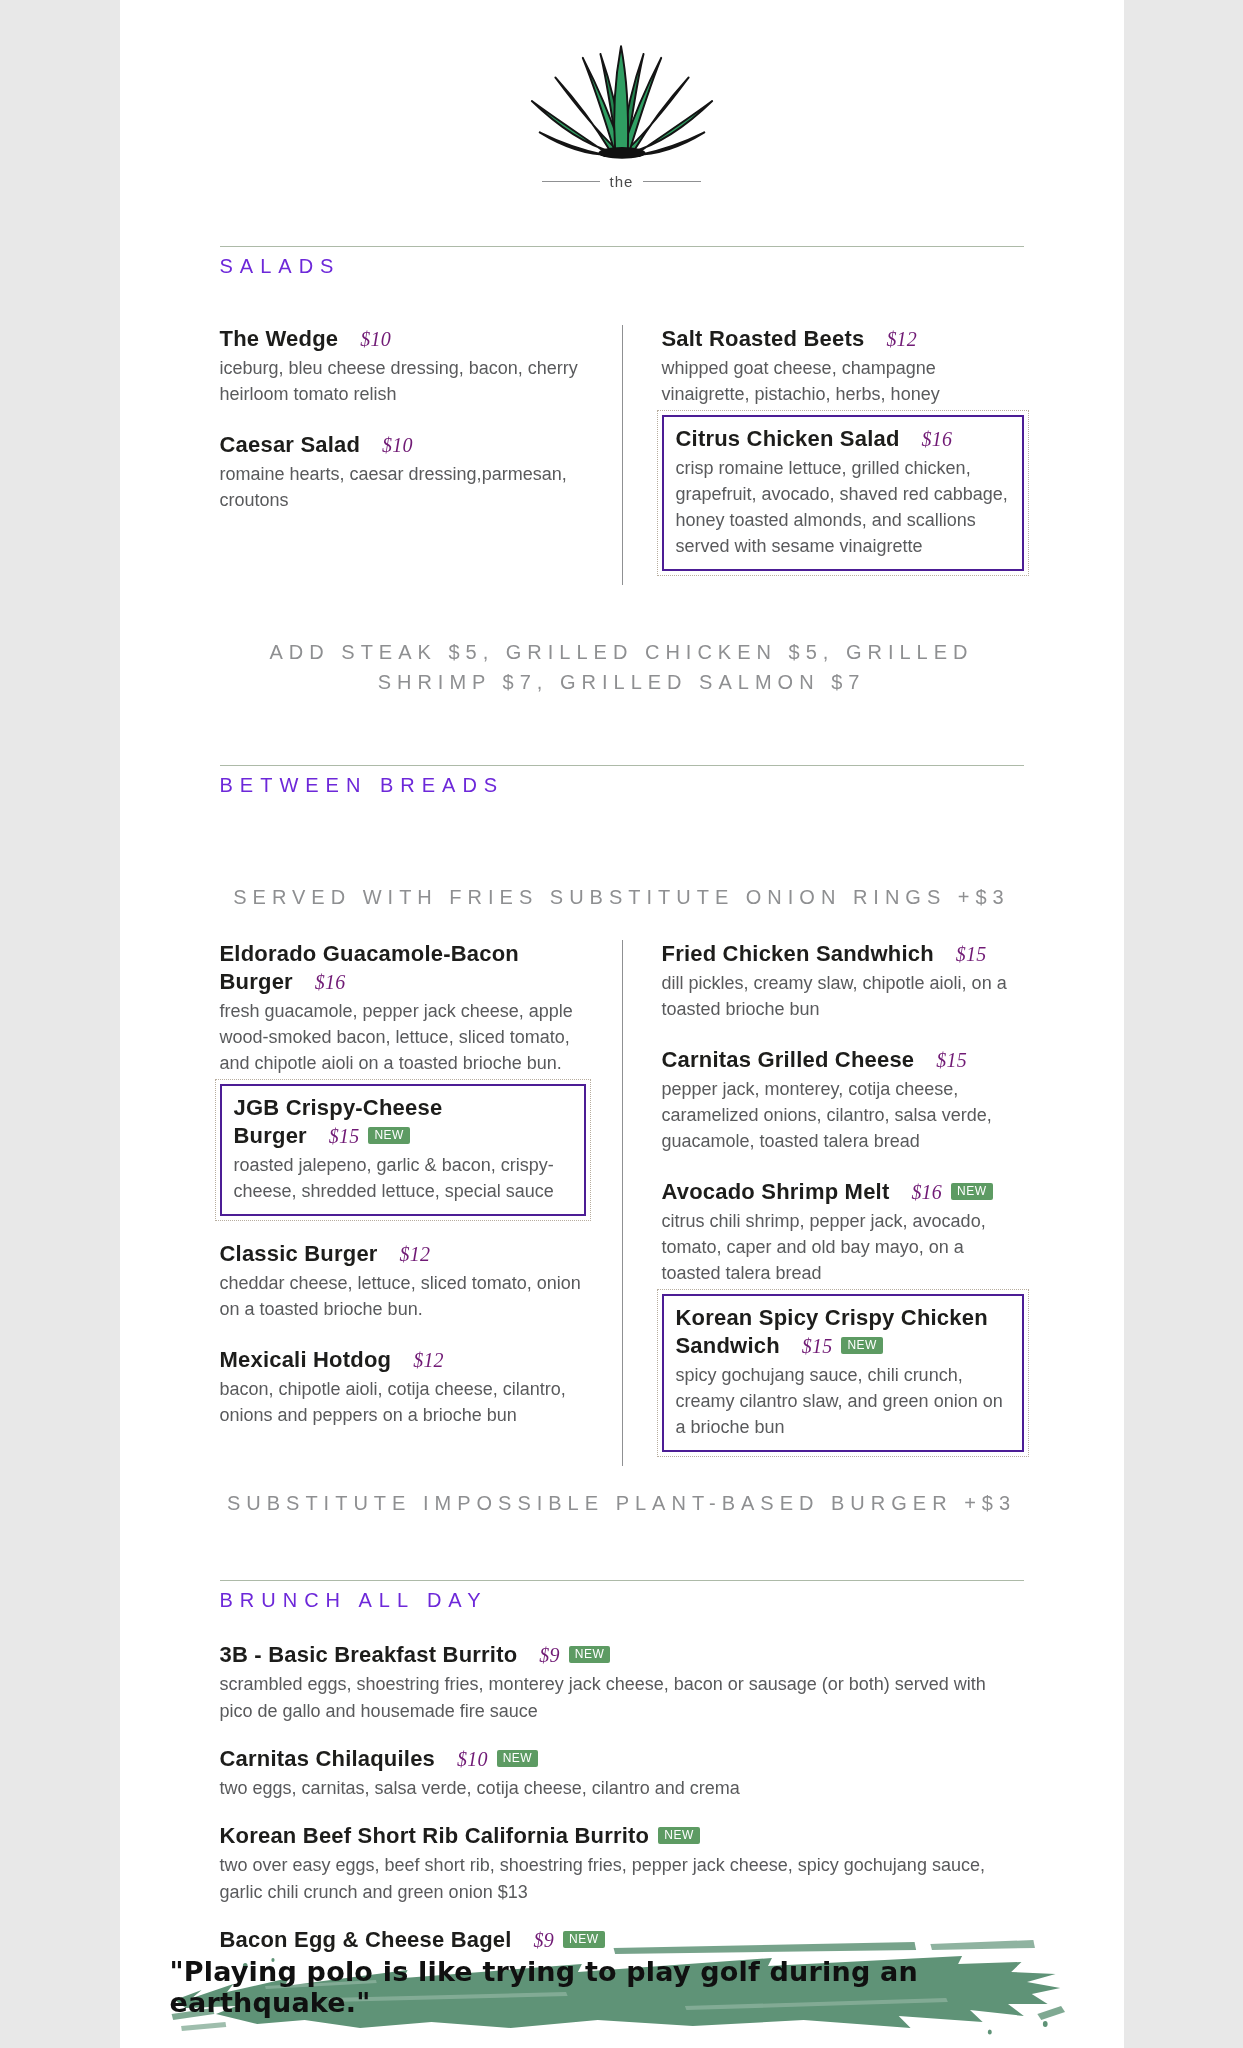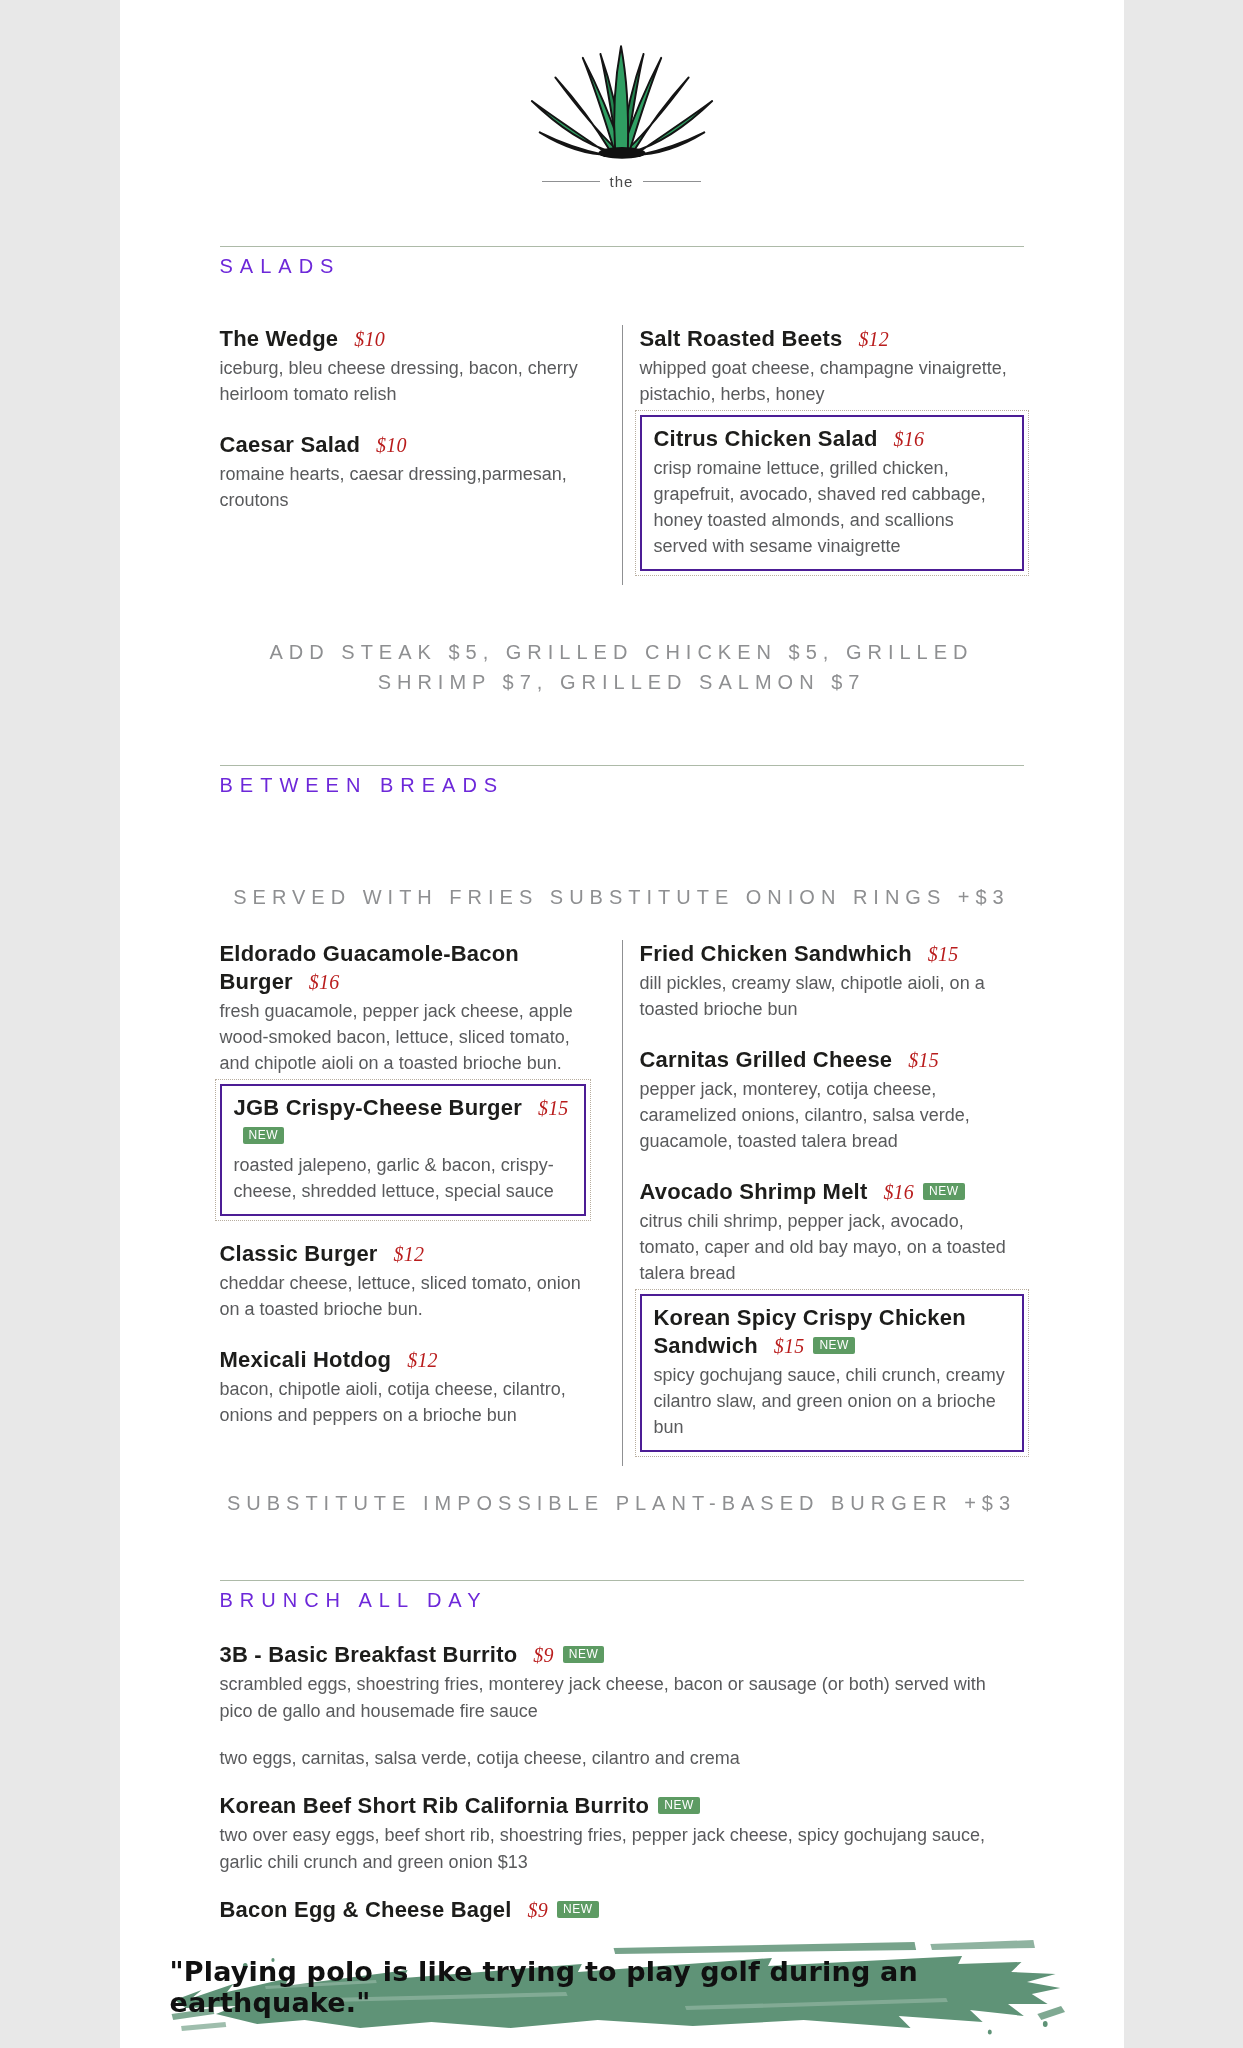--- a/index.html
+++ b/index.html
@@ -28,27 +28,27 @@
   #add-note { margin-top:52px; }
   #breads { margin-top:68px; }
   #breads .top-note { margin-top:84px; }
   #breads .two-col { margin-top:28px; }
   #breads .bottom-note { margin-top:22px; }
   #brunch { margin-top:62px; }
   #brunch .list { margin-top:28px; }
 
   .two-col { display:grid; grid-template-columns:1fr 1fr; }
   .col-left { padding-right:36px; }
-  .col-right { border-left:1px solid #8f9092; padding-left:17px; }
+  .col-right { border-left:1px solid #8f9092; padding-left:39px; }
 
   
   .item + .item { margin-top:24px; }
   #brunch .item + .item { margin-top:20px; }
   .item-title { margin:0; font-size:22px; line-height:28px; font-weight:bold; color:#1d1d1b; letter-spacing:.2px; }
-  .price { font-family:"Liberation Serif", serif; font-style:italic; font-weight:400; font-size:20px; margin-left:16px; color:#b91c1c; }
+  .price { font-family:"Liberation Serif", serif; font-style:italic; font-weight:400; font-size:20px; margin-left:22px; color:#701a75; }
   .item-desc { margin:2px 0 0; font-size:18px; line-height:26px; color:#595a5c; }
   #brunch .item-desc { line-height:27px; }
   .new-badge {
     display:inline-block; background:#5d9b63; color:#ffffff;
     font-size:12px; line-height:13px; font-weight:normal; letter-spacing:.5px;
     padding:2px 6px 2px; border-radius:2px; margin-left:9px; vertical-align:4px;
   }
   .item.boxed {
     margin-top:8px; margin-bottom:14px;
     border:2px solid #4c1d95;
@@ -173,20 +173,21 @@
 
     <section id="brunch">
       <hr class="rule">
       <h2 class="section-title">BRUNCH ALL DAY</h2>
       <div class="list" id="brunch-list">
           <div class="item">
             <h3 class="item-title">3B - Basic Breakfast Burrito<span class="price">$9</span><span class="new-badge">NEW</span></h3>
             <p class="item-desc">scrambled eggs, shoestring fries, monterey jack cheese, bacon or sausage (or both) served with pico de gallo and housemade fire sauce</p>
           </div>
           <div class="item">
+            <h3 class="item-title">Carnitas Chilaquiles<span class="price">$10</span><span class="new-badge">NEW</span></h3>
             <p class="item-desc">two eggs, carnitas, salsa verde, cotija cheese, cilantro and crema</p>
           </div>
           <div class="item">
             <h3 class="item-title">Korean Beef Short Rib California Burrito<span class="new-badge">NEW</span></h3>
             <p class="item-desc">two over easy eggs, beef short rib, shoestring fries, pepper jack cheese, spicy gochujang sauce, garlic chili crunch and green onion  $13</p>
           </div>
           <div class="item">
             <h3 class="item-title">Bacon Egg &amp; Cheese Bagel<span class="price">$9</span><span class="new-badge">NEW</span></h3>
           </div>
         </div>

